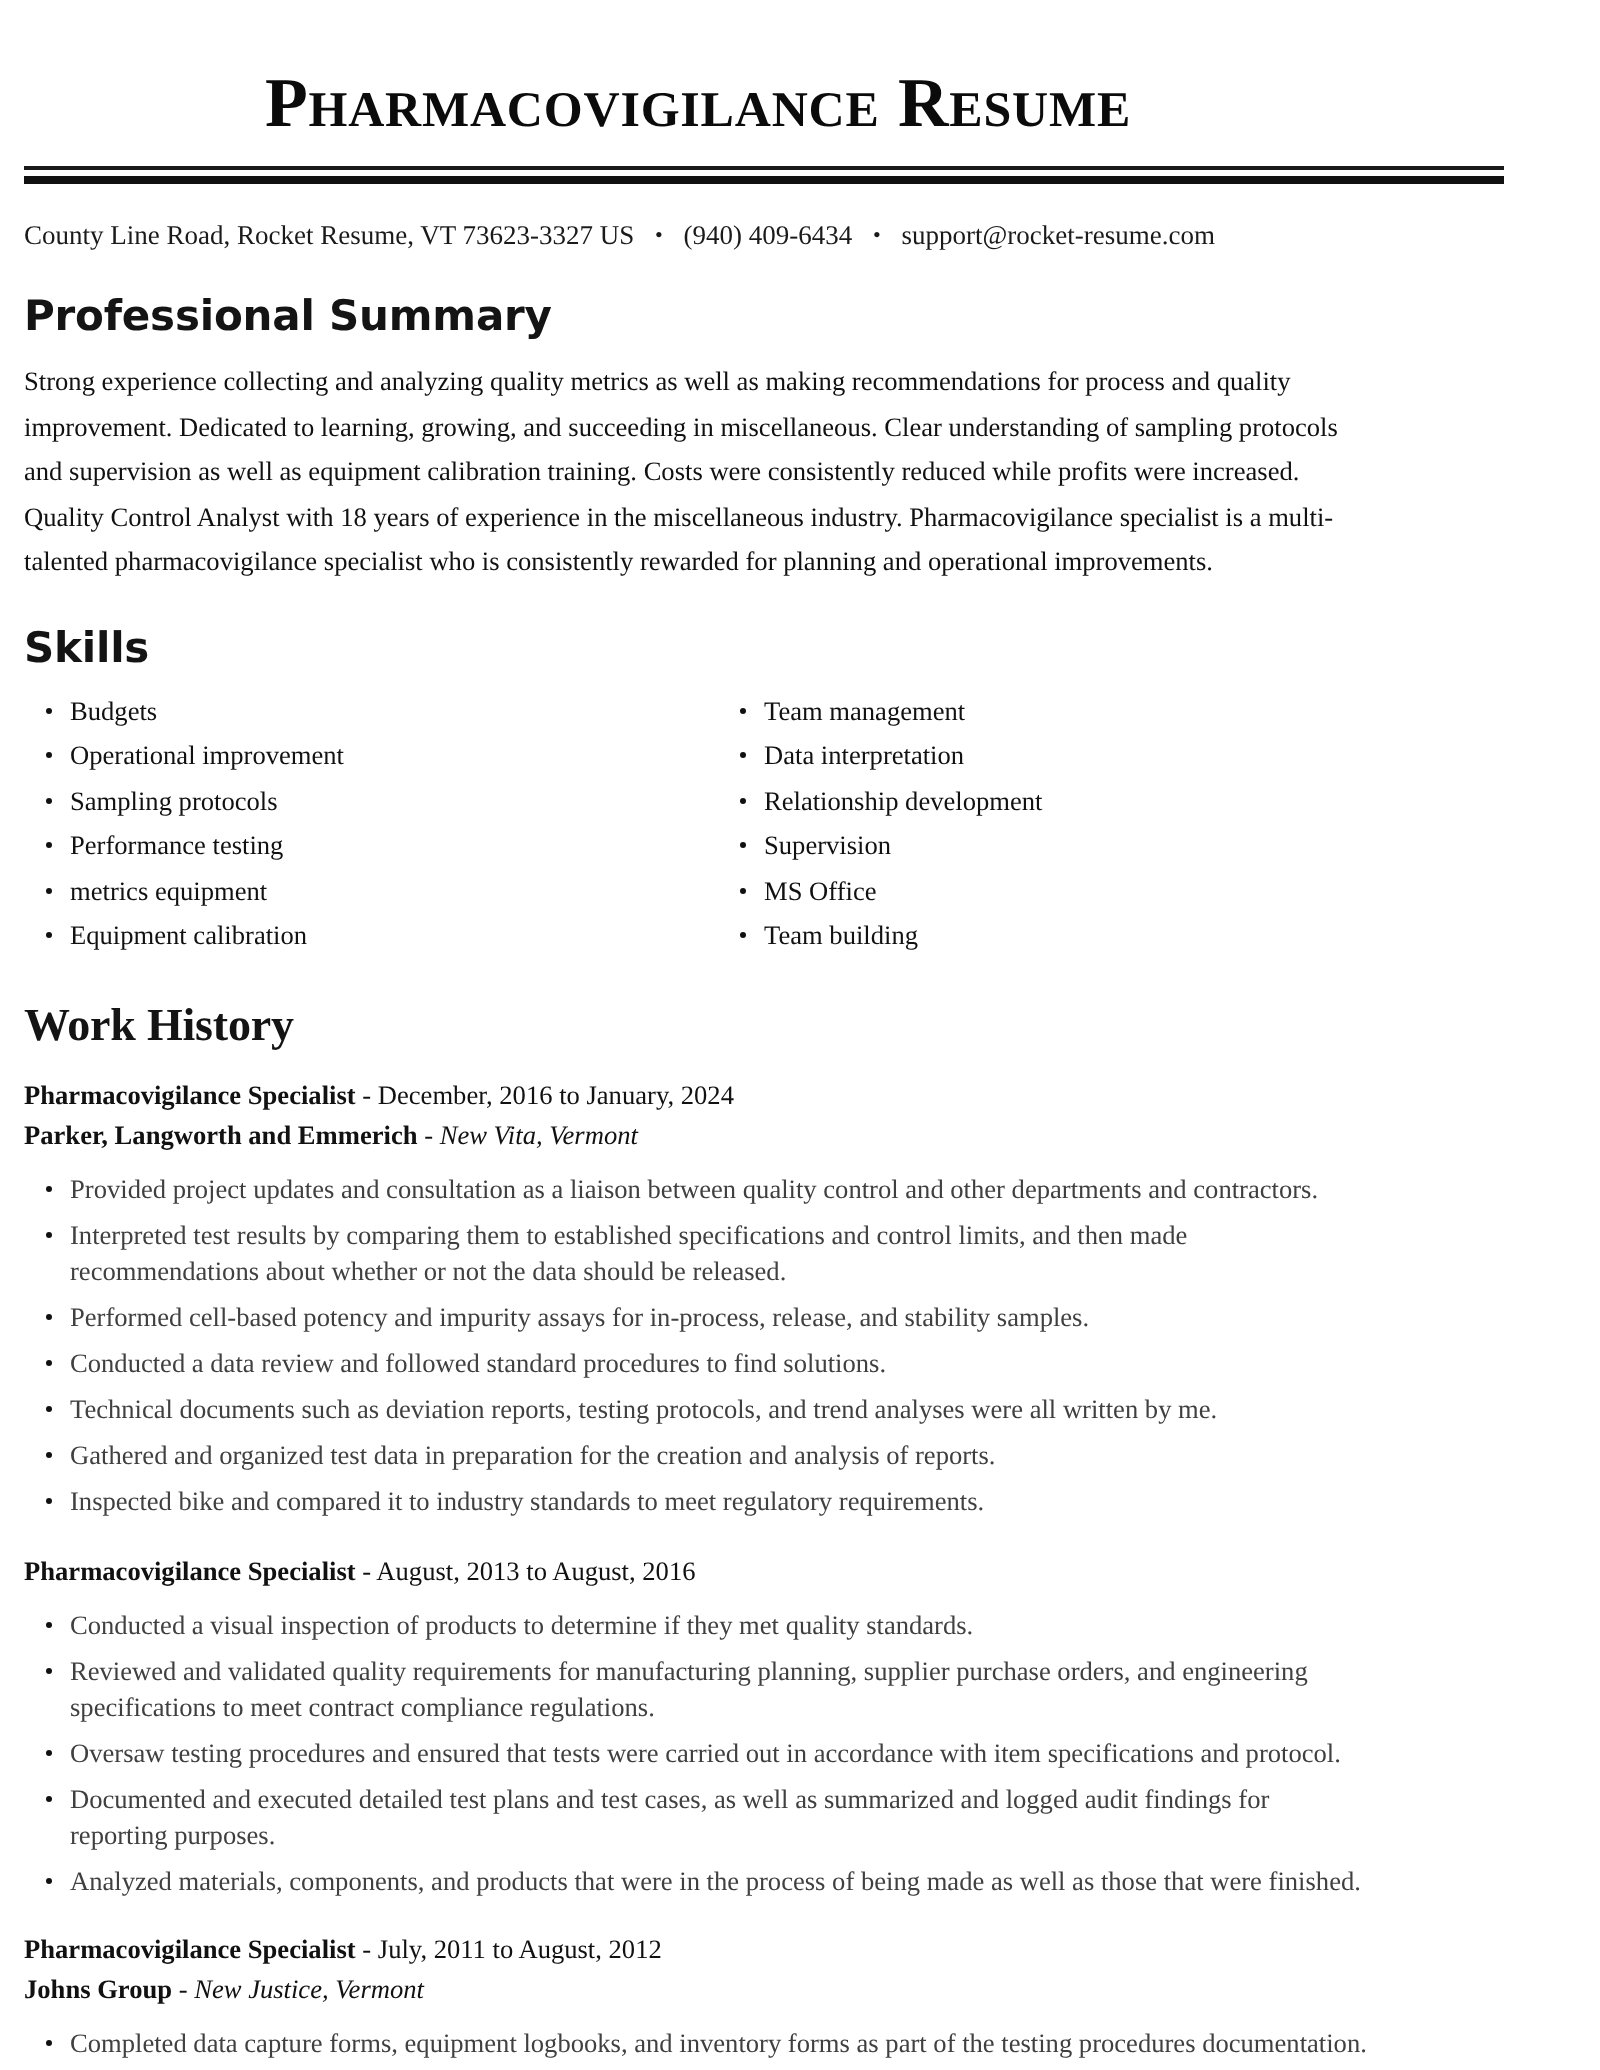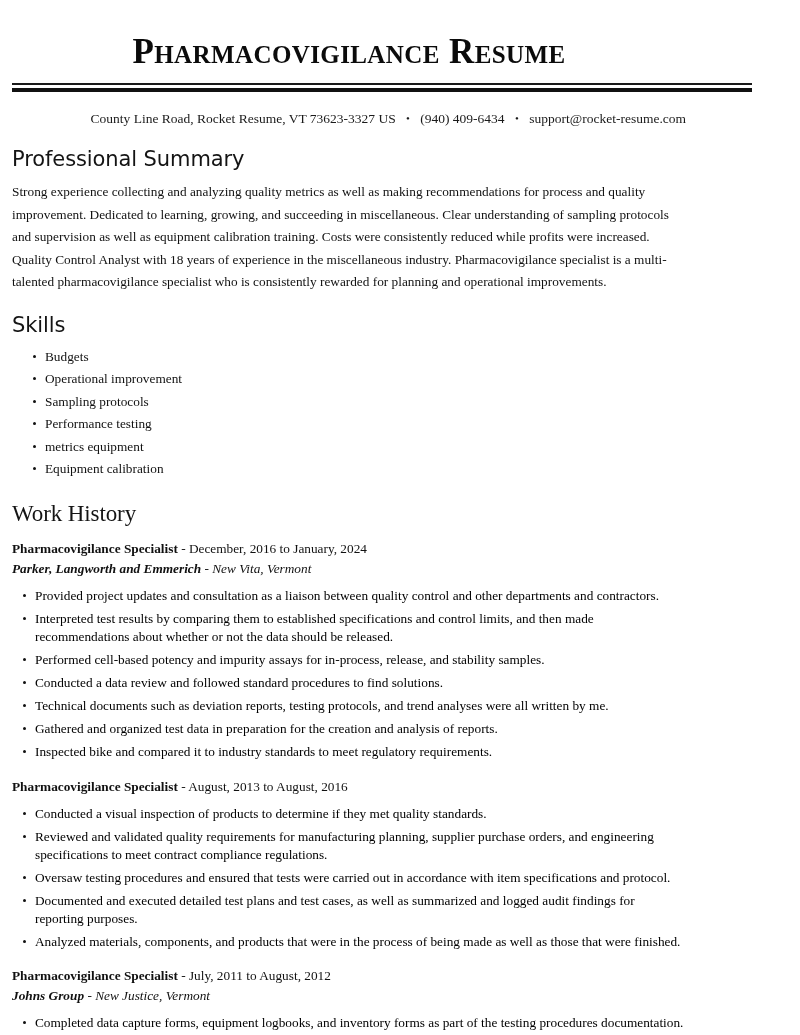--- a/index.html
+++ b/index.html
@@ -53,38 +53,38 @@
     background: #ffffff;
     width: 100%;
   }
   .rule-thick {
     height: 4px;
     background: #111111;
     width: 100%;
   }
 
   .contact-line {
-    text-align: right;
+    text-align: left;
     font-size: 13.5px;
     line-height: 18px;
     margin-top: 17px;
     color: #1a1a1a;
     font-family: "Liberation Serif", "DejaVu Serif", serif;
   }
   .contact-sep {
     display: inline-block;
     padding: 0 7px;
     font-size: 11px;
     vertical-align: 1px;
   }
 
   
   .section-heading {
     font-family: "DejaVu Sans", "Liberation Sans", sans-serif;
-    font-weight: 400;
+    font-weight: 700;
     font-size: 21px;
     line-height: 26px;
     color: #141414;
     margin: 0;
     letter-spacing: -0.1px;
   }
   .section-heading.serif-head {
     font-family: "Liberation Serif", "DejaVu Serif", serif;
     font-size: 23px;
   }
@@ -149,40 +149,39 @@
     font-size: 13.3px;
     line-height: 19.5px;
     color: #111111;
   }
   .job-title {
     font-weight: 700;
   }
   .job-dates { font-weight: 400; }
   .job-company {
     font-weight: 700;
-    font-style: italic;
   }
   .job-location {
     font-style: italic;
     font-weight: 400;
   }
   .dash { font-weight: 400; font-style: normal; }
 
   ul.job-bullets {
     list-style: none;
     margin: 9px 0 0 0;
     padding: 0;
   }
   ul.job-bullets > li {
     position: relative;
     padding-left: 23px;
     font-size: 13.3px;
     line-height: 17.6px;
     margin-bottom: 5.5px;
-    color: #000000;
+    color: #404040;
   }
   ul.job-bullets > li:before {
     content: "";
     position: absolute;
     left: 11px;
     top: 7px;
     width: 3px;
     height: 3px;
     background: #111111;
     border-radius: 50%;
@@ -220,20 +219,30 @@
       <div class="skills-col">
         <ul class="bullets">
           <li>Budgets</li>
           <li>Operational improvement</li>
           <li>Sampling protocols</li>
           <li>Performance testing</li>
           <li>metrics equipment</li>
           <li>Equipment calibration</li>
         </ul>
       </div>
+      <div class="skills-col">
+        <ul class="bullets">
+          <li>Team management</li>
+          <li>Data interpretation</li>
+          <li>Relationship development</li>
+          <li>Supervision</li>
+          <li>MS Office</li>
+          <li>Team building</li>
+        </ul>
+      </div>
     </div>
   </div>
 
   <div class="section">
     <h2 class="section-heading serif-head">Work History</h2>
 
     <div class="job">
       <div class="job-line">
         <span class="job-title">Pharmacovigilance Specialist</span><span class="dash"> - </span><span class="job-dates">December, 2016 to January, 2024</span>
       </div>

